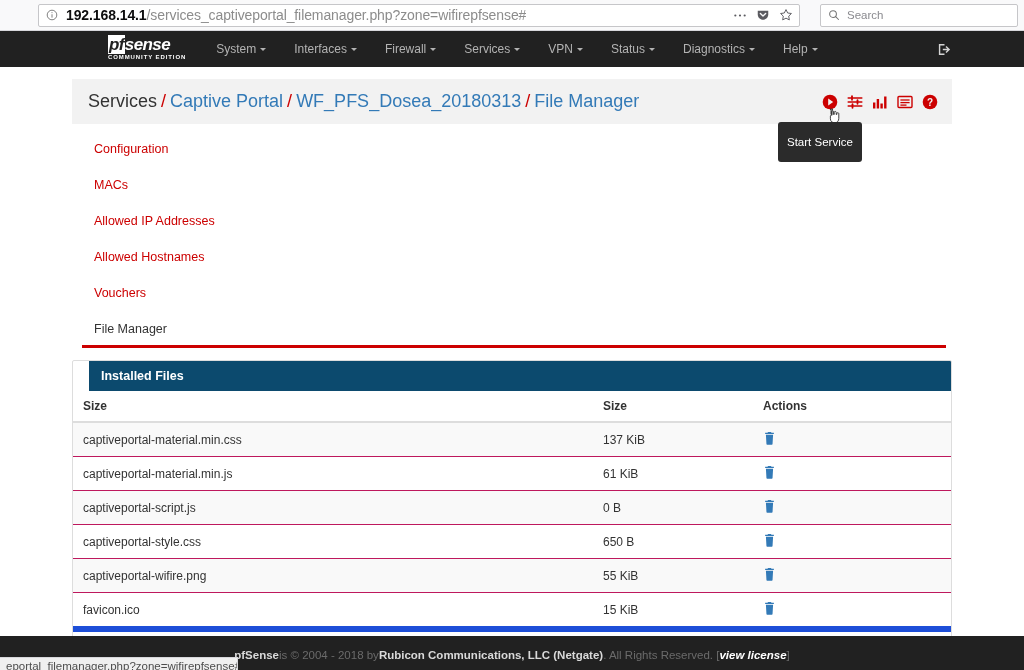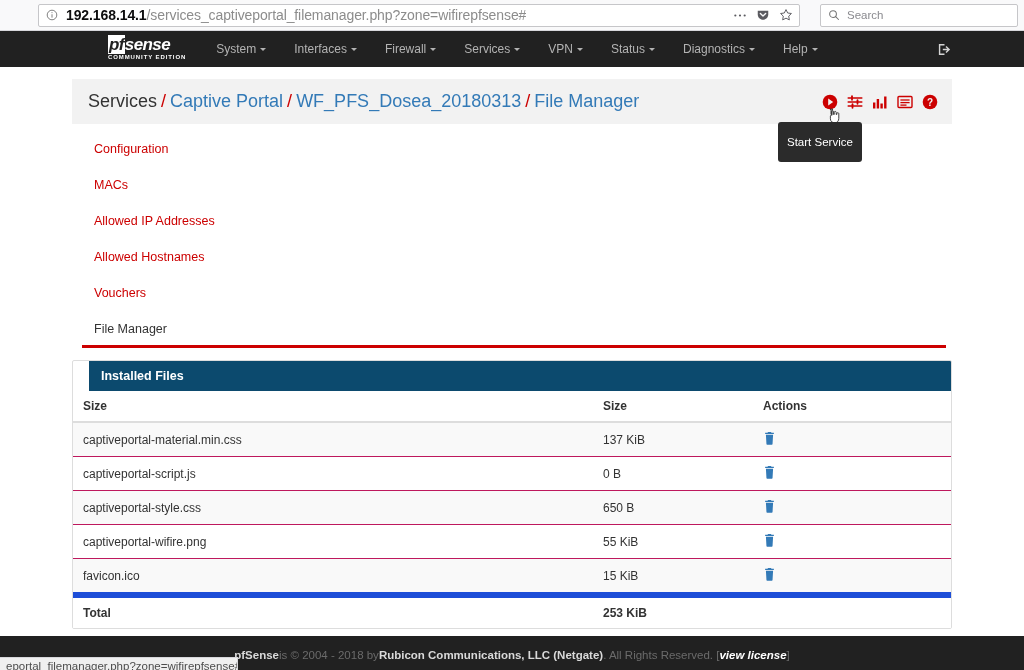--- a/index.html
+++ b/index.html
@@ -464,20 +464,30 @@
             <td>captiveportal-material.min.css</td>
             <td>137 KiB</td>
             <td><span class="trash-btn">
                   <svg width="13" height="14" viewBox="0 0 14 16" fill="currentColor">
                     <path d="M5.3 1h3.4l.6 1H12v1.4H2V2h2.7z"></path>
                     <path d="M2.9 4.4h8.2l-.6 10.1c0 .8-.5 1.3-1.2 1.3H4.7c-.7 0-1.2-.5-1.2-1.3z"></path>
                   </svg>
                 </span></td>
           </tr>
           <tr>
+            <td>captiveportal-material.min.js</td>
+            <td>61 KiB</td>
+            <td><span class="trash-btn">
+                  <svg width="13" height="14" viewBox="0 0 14 16" fill="currentColor">
+                    <path d="M5.3 1h3.4l.6 1H12v1.4H2V2h2.7z"></path>
+                    <path d="M2.9 4.4h8.2l-.6 10.1c0 .8-.5 1.3-1.2 1.3H4.7c-.7 0-1.2-.5-1.2-1.3z"></path>
+                  </svg>
+                </span></td>
+          </tr>
+          <tr>
             <td>captiveportal-script.js</td>
             <td>0 B</td>
             <td><span class="trash-btn">
                   <svg width="13" height="14" viewBox="0 0 14 16" fill="currentColor">
                     <path d="M5.3 1h3.4l.6 1H12v1.4H2V2h2.7z"></path>
                     <path d="M2.9 4.4h8.2l-.6 10.1c0 .8-.5 1.3-1.2 1.3H4.7c-.7 0-1.2-.5-1.2-1.3z"></path>
                   </svg>
                 </span></td>
           </tr>
           <tr>

